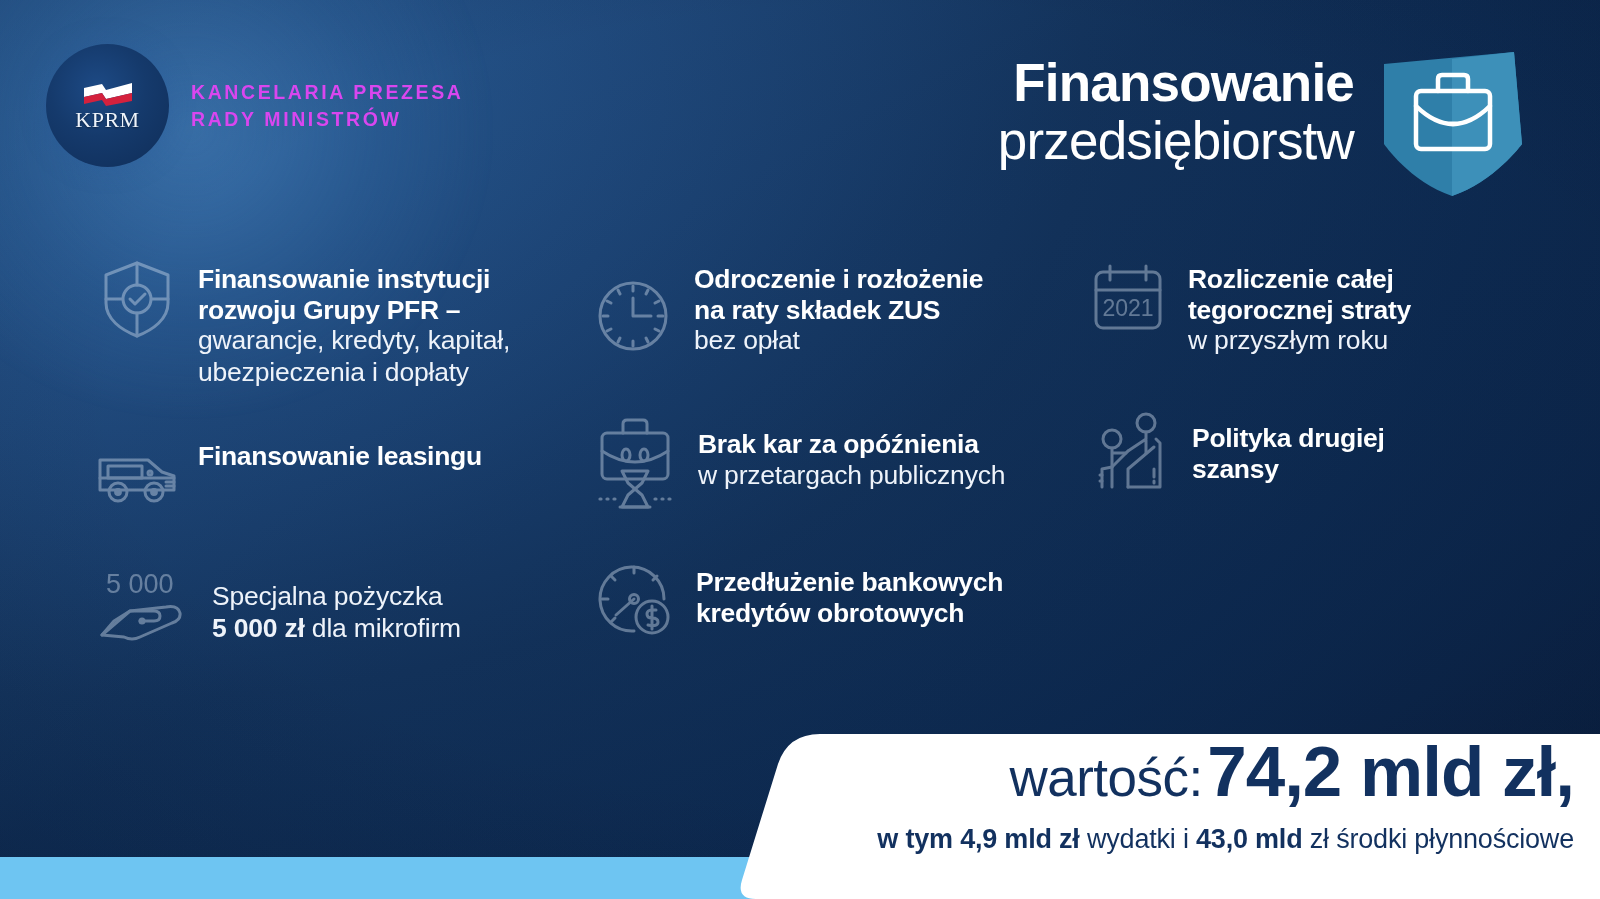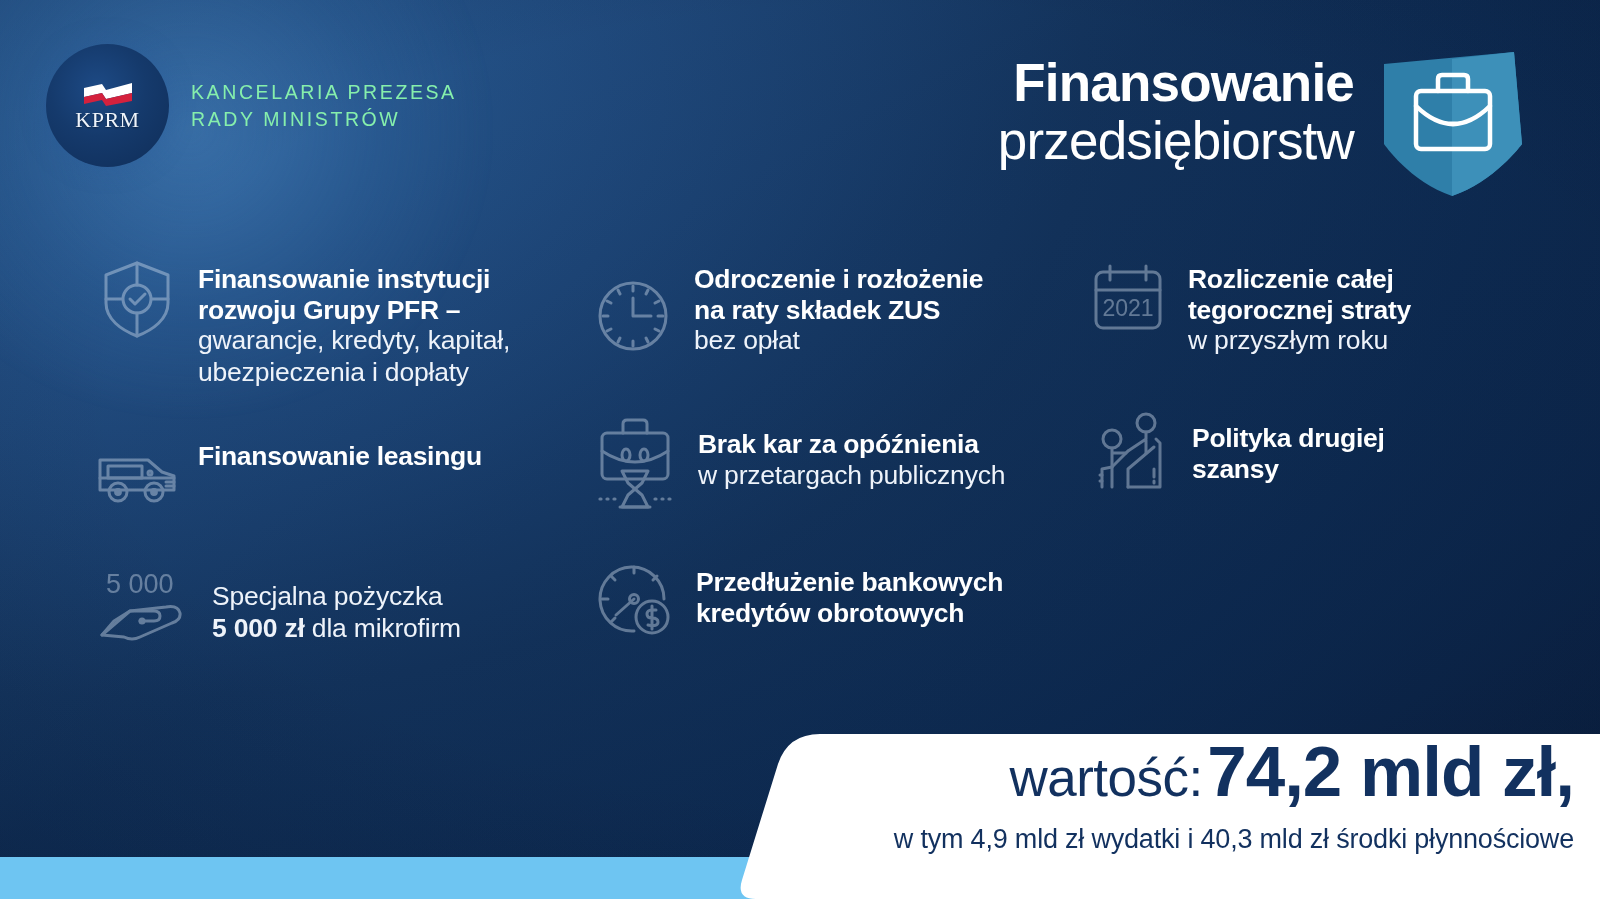--- a/index.html
+++ b/index.html
@@ -71,23 +71,23 @@
   .logo-flag { width: 52px; height: 26px; display:block; }
   .logo-word {
     color: #eef4fb;
     font-family: "Liberation Serif", serif;
     font-size: 22px;
     letter-spacing: 0.5px;
     line-height: 1;
     text-shadow: 0 1px 2px rgba(0,0,0,0.45);
   }
   .logo-text {
-    color: #86efac;
+    color: #d946ef;
     font-size: 19.5px;
-    font-weight: normal;
+    font-weight: bold;
     letter-spacing: 2.6px;
     line-height: 1.38;
   }
 
   .title-block {
     position: absolute;
     right: 246px;
     top: 54px;
     text-align: right;
   }
@@ -200,21 +200,21 @@
   .banner-sub {
     position: absolute;
     right: 26px;
     bottom: 44px;
     text-align: right;
     color: #12315f;
     font-size: 27px;
     letter-spacing: -0.2px;
     white-space: nowrap;
   }
-  .banner-sub .b { font-weight: normal; }
+  .banner-sub .b { font-weight: bold; }
 </style>
 </head>
 <body>
 
 <div id="stage">
 
   <div class="bg-base"></div>
   <div class="bg-sheen"></div>
   <div class="bg-glow"></div>
   <div class="bg-vignette"></div>
@@ -436,16 +436,16 @@
   </svg>
 
   <div class="banner-text">
     <div class="value-line">
       <span class="value-label">wartość:</span>
       <span class="value-amount">74,2 mld zł,</span>
     </div>
   </div>
 
   <div class="banner-sub">
-    <span class="b">w tym 4,9 mld zł</span><span> wydatki i </span><span class="b">40,3 mld</span><span> zł środki płynnościowe</span>
+    <span class="b">w tym 4,9 mld zł</span><span> wydatki i </span><span class="b">43,0 mld</span><span> zł środki płynnościowe</span>
   </div>
 
 </div>
 
 </body></html>

